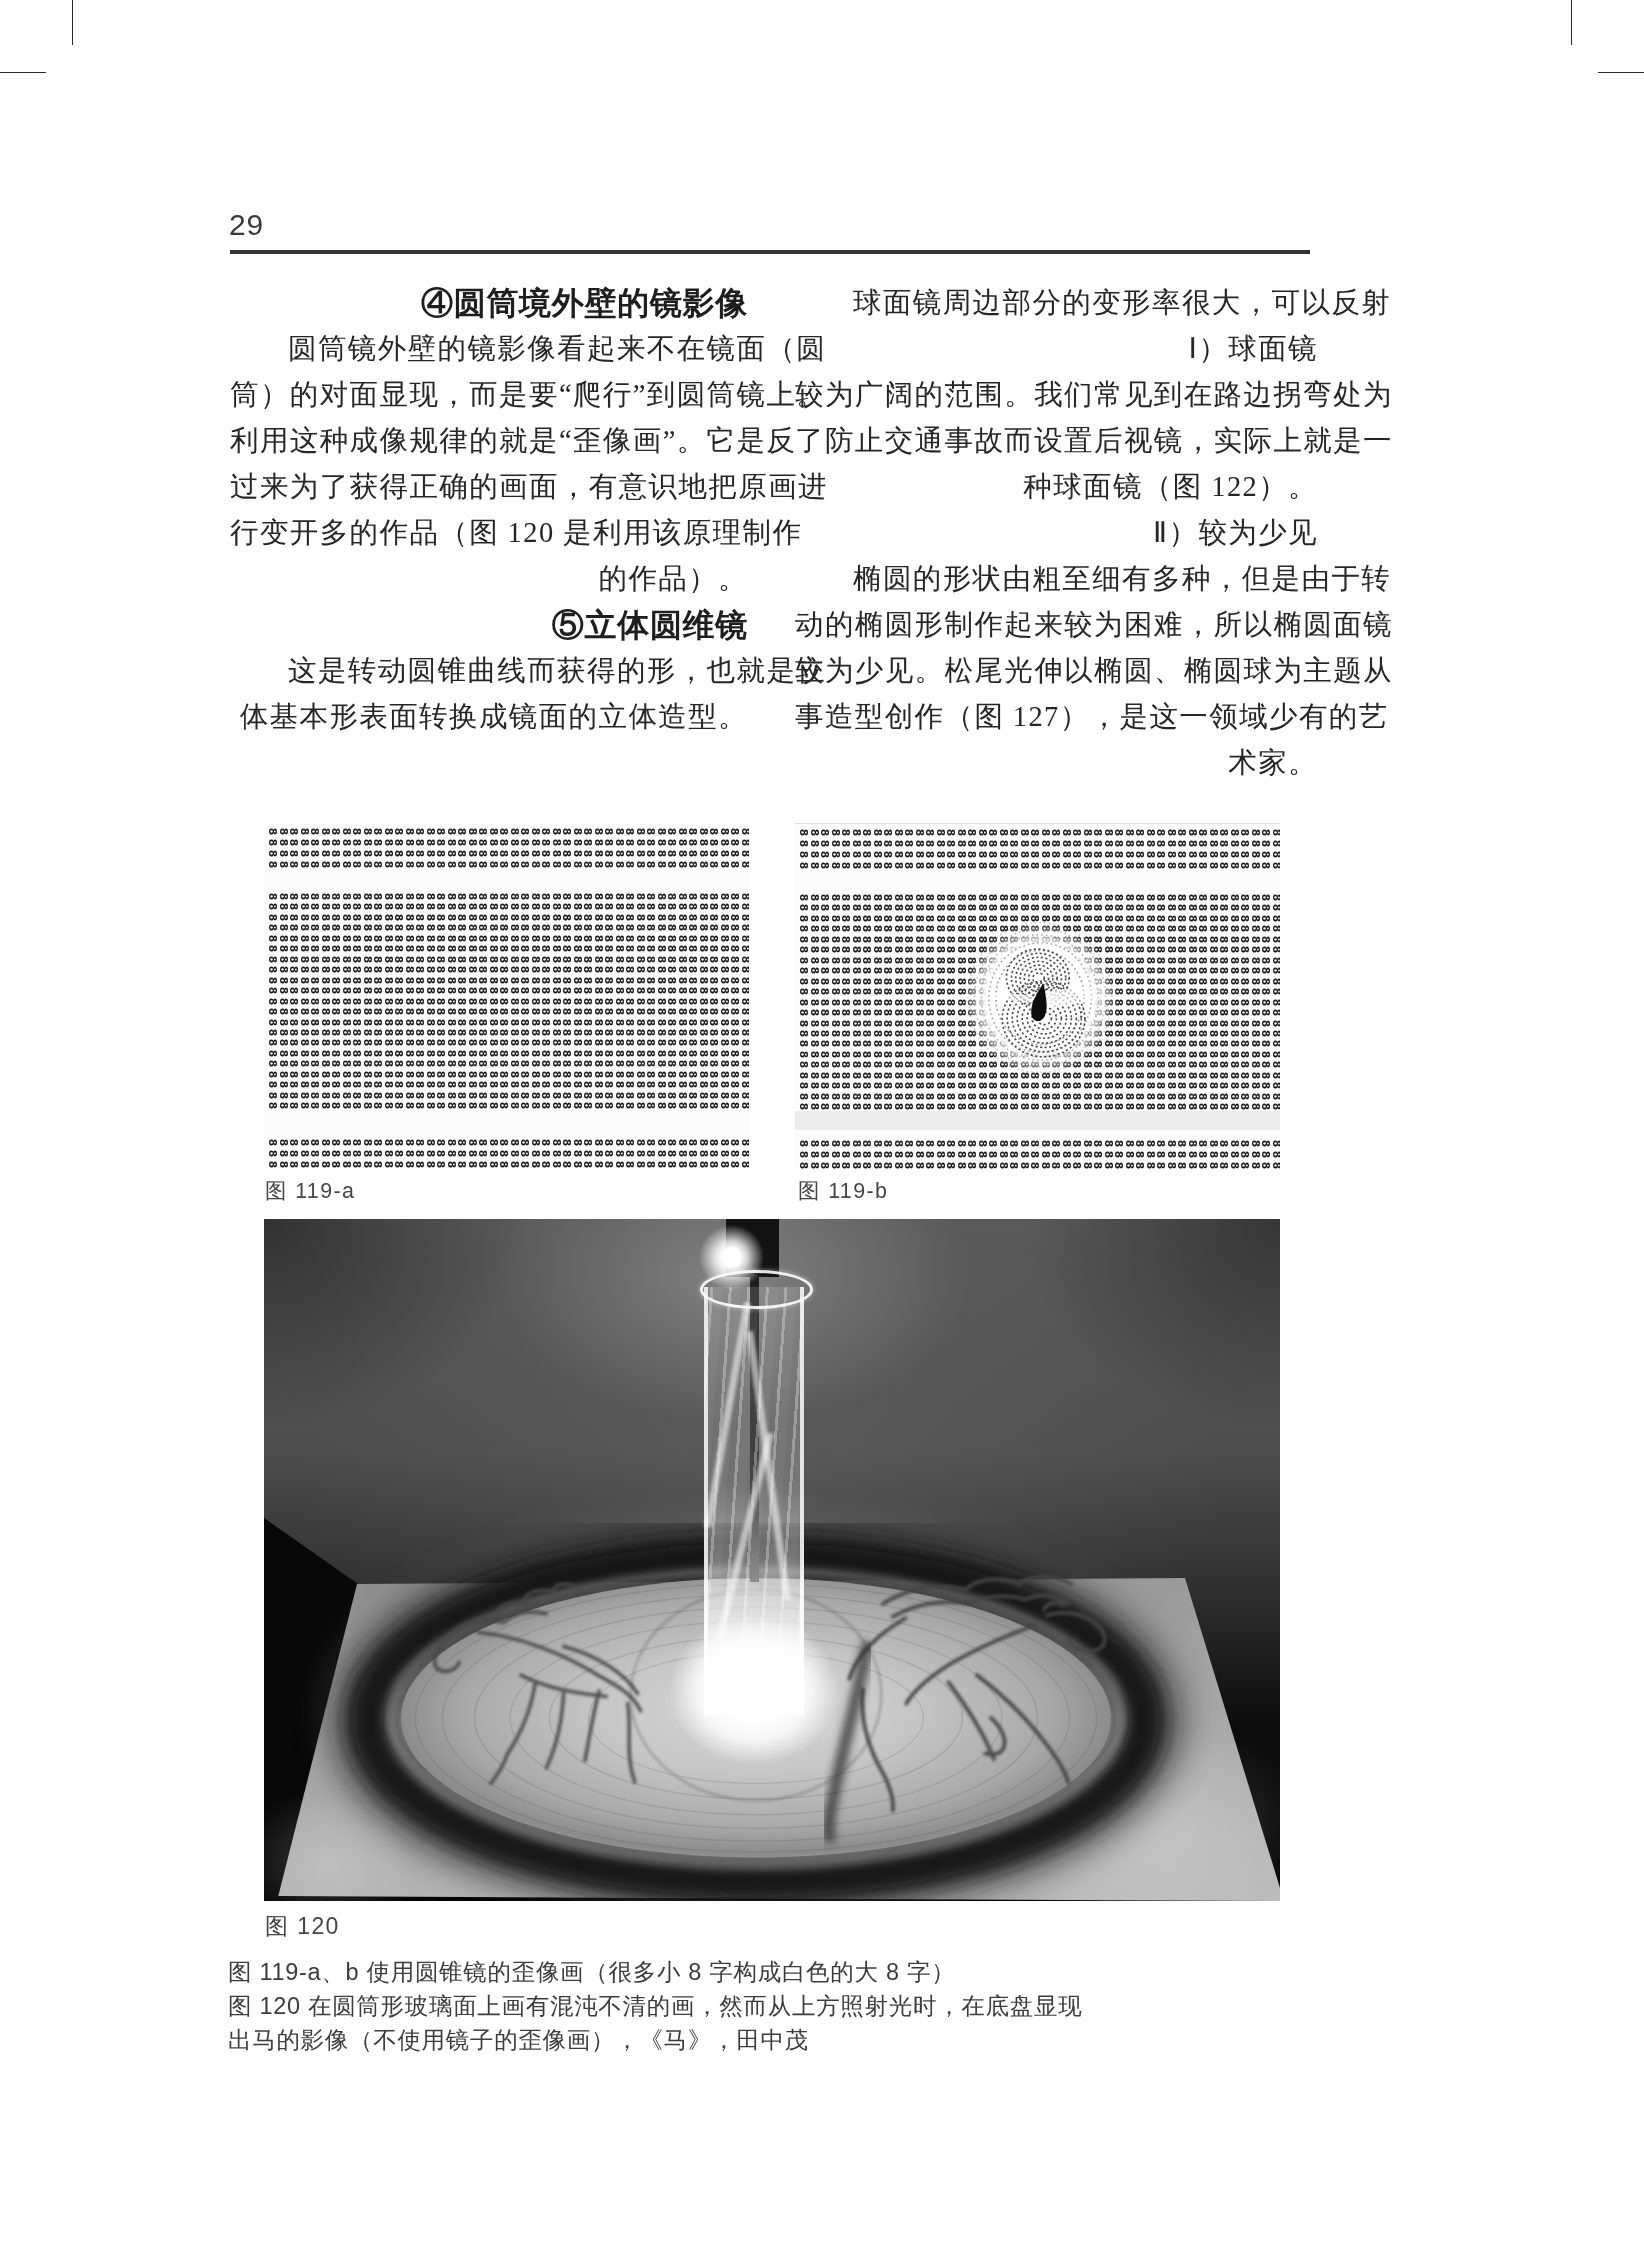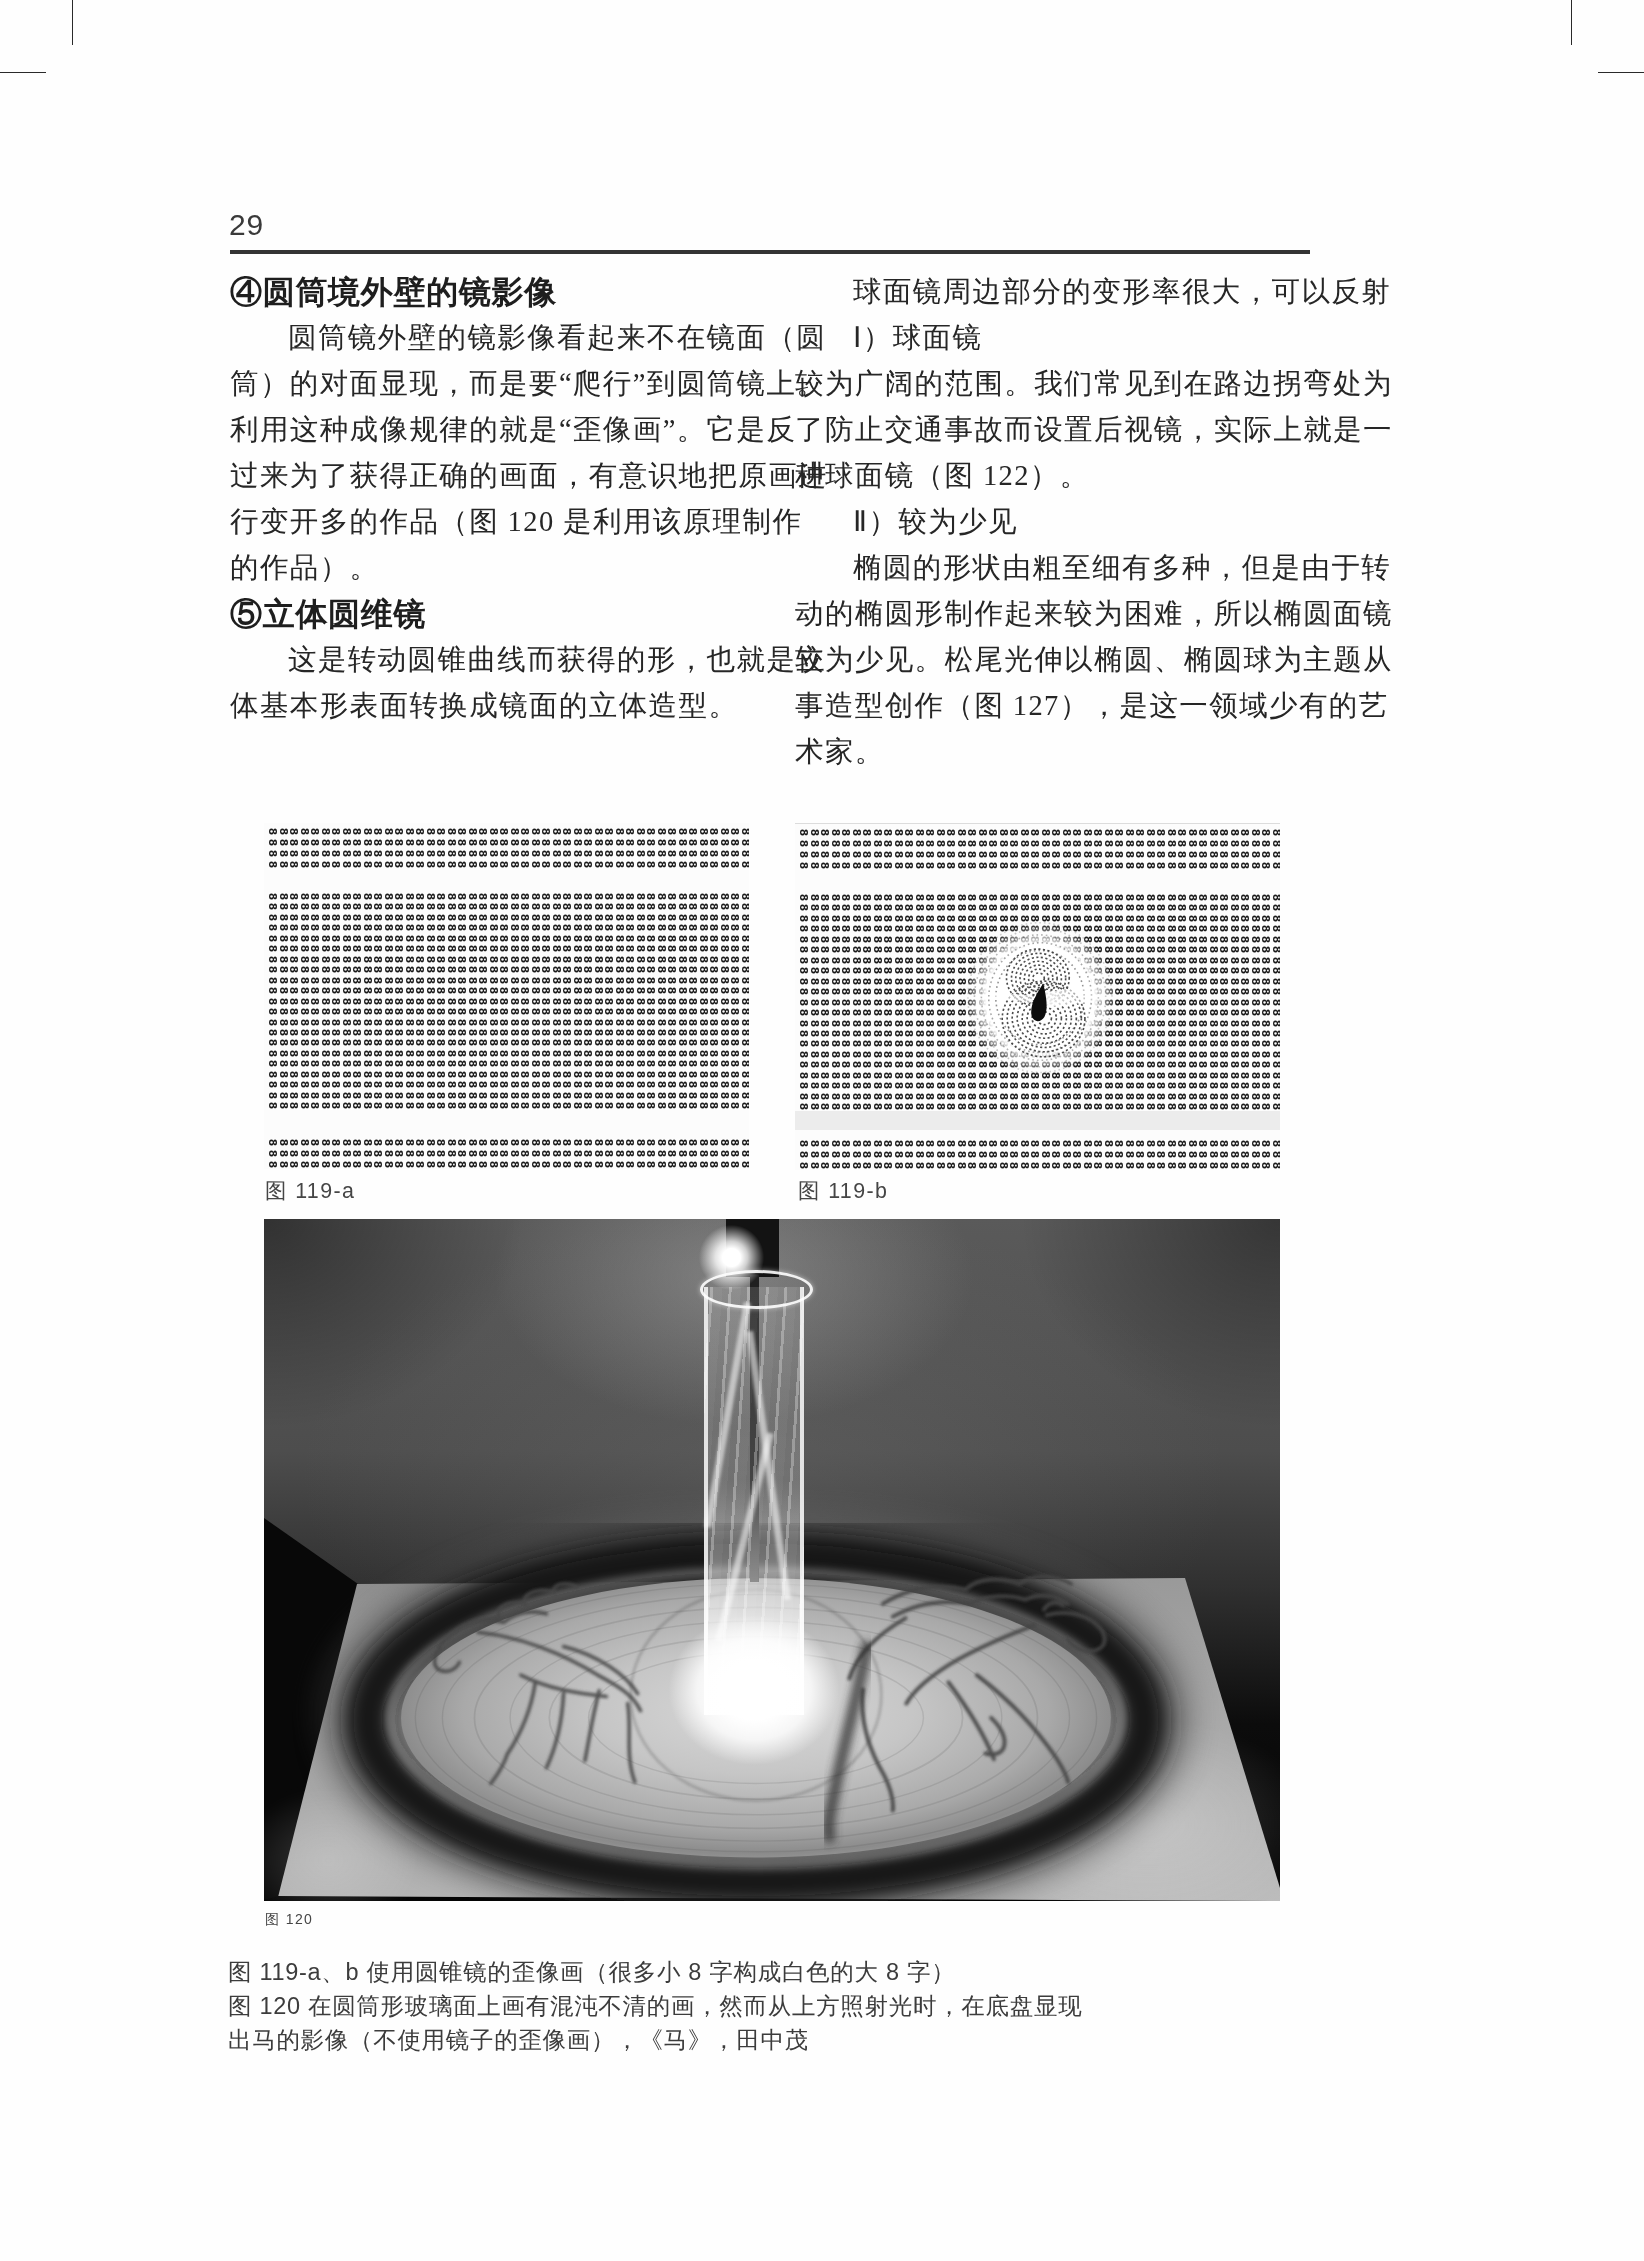--- a/index.html
+++ b/index.html
@@ -5,21 +5,21 @@
   html,body{margin:0;padding:0;background:#e8e8e8;}
   .page{position:relative;width:1645px;height:2261px;background:#fefefe;overflow:hidden;
         font-family:"Liberation Serif",serif;color:#2b2b2b;}
   
   .crop{position:absolute;background:#2a2a2a;}
   
   .pagenum{position:absolute;left:229px;top:208px;font-family:"Liberation Sans",sans-serif;
            font-size:30px;color:#3a3a3a;letter-spacing:0.7px;}
   .rule{position:absolute;left:230px;top:250px;width:1080px;height:4.3px;background:#343434;}
   
-  .col{position:absolute;top:269px;}
+  .col{position:absolute;top:280px;text-align:right;}
   .col-left{left:230px;width:518px;}
   .col-right{left:795px;width:523px;}
   .tline{height:46px;line-height:46px;font-size:28.5px;letter-spacing:1.4px;white-space:nowrap;
          color:#262626;}
   .tline.th{font-size:32px;font-weight:bold;letter-spacing:0.7px;color:#1e1e1e;}
   .tline.ind{padding-left:58px;}
   
   .figpanel{position:absolute;width:485px;height:346px;background:#fcfcfc;overflow:hidden;}
   .fig-a{left:264px;top:823px;}
   .fig-b{left:795px;top:823px;border-top:1.4px solid #dcdcdc;}
@@ -61,21 +61,21 @@
   .cyl::before,.cyl::after{content:"";position:absolute;top:0;bottom:0;width:3.6px;
      background:rgba(255,255,255,.8);filter:blur(0.7px);}
   .cyl::before{left:0}.cyl::after{right:0}
   .streak{position:absolute;width:7.1px;background:rgba(255,255,255,.55);filter:blur(1.4px);}
   .rim{position:absolute;left:436px;top:51px;width:107px;height:33px;border-radius:50%;
      border:3.6px solid rgba(255,255,255,.9);box-shadow:0 0 5.7px rgba(255,255,255,.5);}
   .glow{position:absolute;left:376px;top:371px;width:228px;height:200px;
      background:radial-gradient(closest-side,#fff 0 30%,rgba(255,255,255,.8) 50%,rgba(255,255,255,0) 75%);}
   
   .cap120{position:absolute;left:265px;top:1911px;font-family:"Liberation Sans",sans-serif;
-          font-size:14px;color:#454545;letter-spacing:1.4px;}
+          font-size:23px;color:#454545;letter-spacing:1.4px;}
   .botcaps{position:absolute;left:228px;top:1955px;font-family:"Liberation Sans",sans-serif;
            font-size:23.5px;color:#3c3c3c;letter-spacing:0.7px;}
   .botcaps div{height:34px;line-height:34px;white-space:nowrap;}
 </style>
 </head>
 <body>
 
 <div class="page">
 
   <div class="crop" style="left:72px;top:0;width:1.4px;height:45px"></div>

